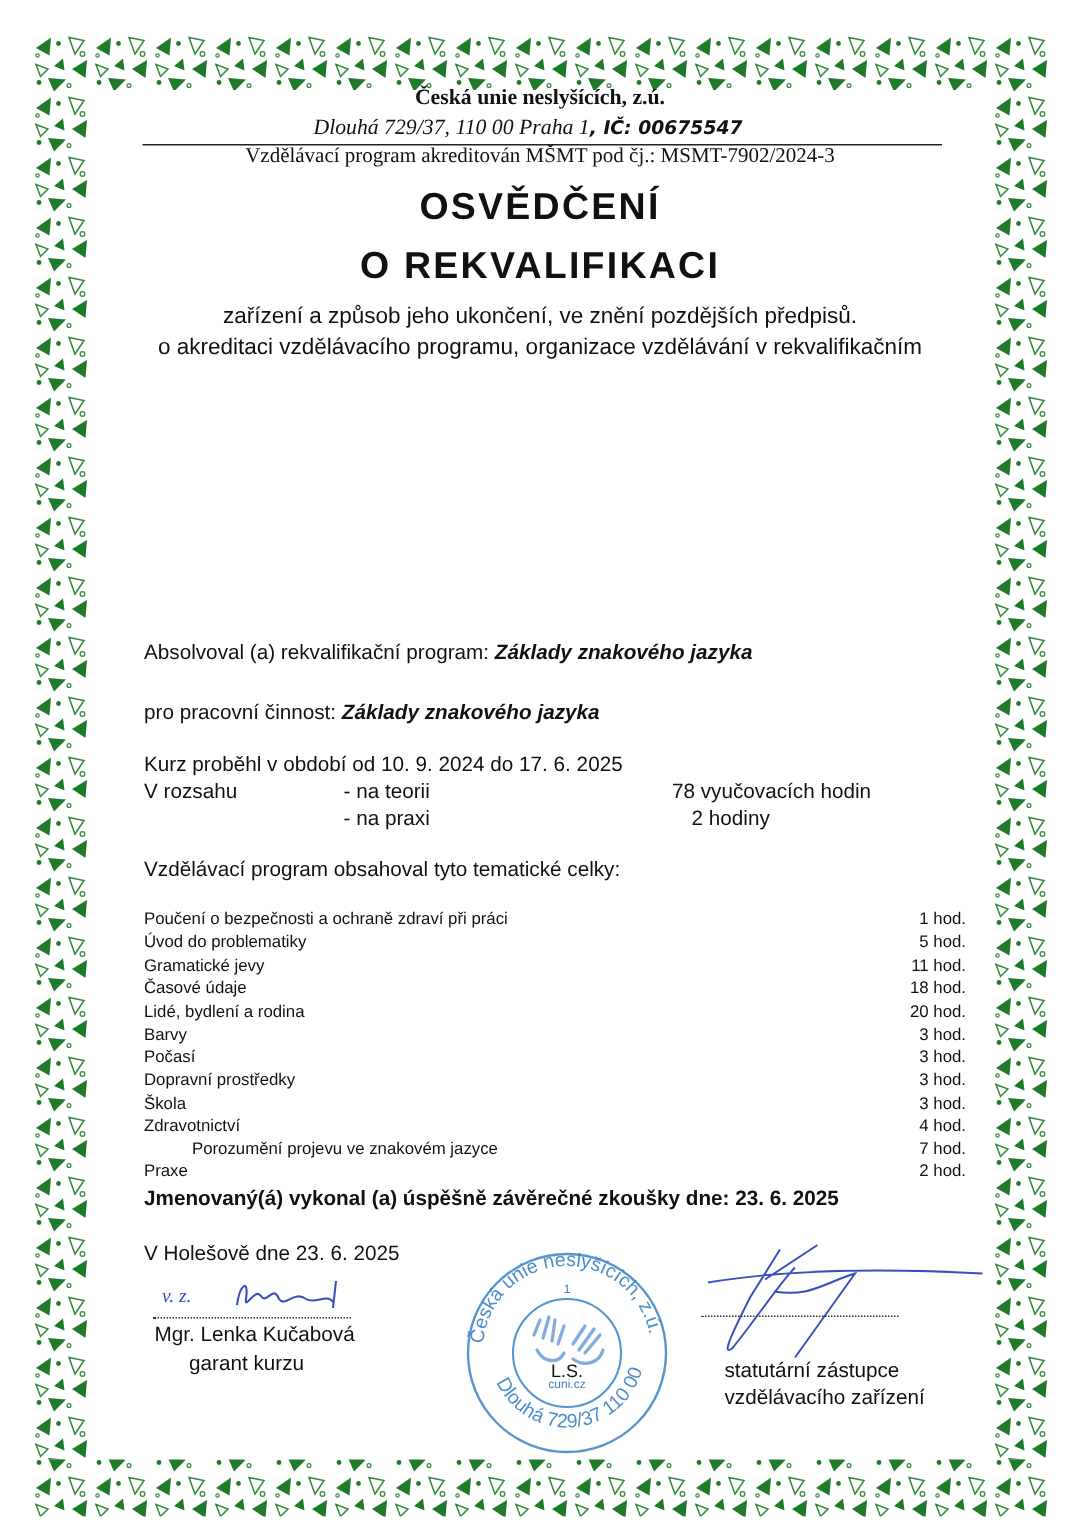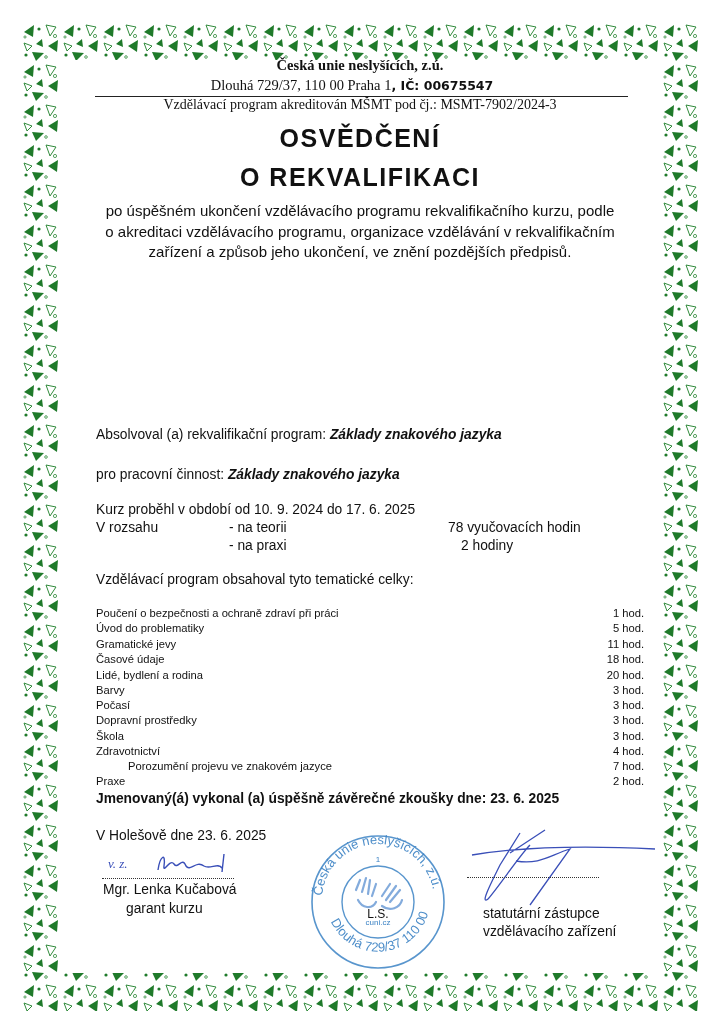--- a/index.html
+++ b/index.html
@@ -2,21 +2,21 @@
 <html><head>
 <meta charset="utf-8">
 <style>
   html, body { margin: 0; padding: 0; background: #ffffff; }
   body { width: 720px; height: 1024px; position: relative; overflow: hidden; font-family: "Liberation Sans", sans-serif; color: #111; }
   .border-svg { position: absolute; left: 0; top: 0; width: 720px; height: 1024px; }
   .abs { position: absolute; }
   .serif { font-family: "Liberation Serif", serif; }
   .center { text-align: center; }
   #org-name { left: 0; width: 720px; top: 57px; font-size: 14.5px; font-weight: bold; }
-  #org-address { left: 0; width: 704px; top: 77px; font-size: 14.5px; }
+  #org-address { left: 0; width: 704px; top: 77px; font-size: 14.5px; font-style: italic; }
   #org-address b { font-family: "DejaVu Sans", sans-serif; font-weight: bold; font-size: 12.5px; }
   #header-rule { left: 95px; width: 533px; top: 96px; height: 0; border-top: 1.5px solid #222; }
   #accreditation { left: 0; width: 720px; top: 97px; font-size: 14px; }
   .title { left: 0; width: 720px; font-family: "Liberation Sans", sans-serif; font-weight: bold; font-size: 25px; letter-spacing: 1.5px; }
   #title1 { top: 124px; }
   #title2 { top: 163px; }
   #intro { left: 90px; width: 540px; top: 201px; font-size: 15px; line-height: 20.5px; }
   .line { left: 96px; font-size: 13.8px; white-space: nowrap; }
   .line b i { font-weight: bold; font-style: italic; }
   .topic { left: 96px; font-size: 11.2px; white-space: nowrap; }
@@ -57,23 +57,22 @@
 
 <div class="abs serif center" id="org-name">Česká unie neslyšících, z.ú.</div>
 <div class="abs serif center" id="org-address"><span>Dlouhá 729/37, 110 00 Praha 1</span><b>, IČ: </b><b>00675547</b></div>
 <div class="abs" id="header-rule"></div>
 <div class="abs serif center" id="accreditation">Vzdělávací program akreditován MŠMT pod čj.: MSMT-7902/2024-3</div>
 
 <div class="abs center title" id="title1">OSVĚDČENÍ</div>
 <div class="abs center title" id="title2">O REKVALIFIKACI</div>
 
 <div class="abs center" id="intro">
-  <div>po úspěšném ukončení vzdělávacího programu rekvalifikačního kurzu, podle</div>
+  <div>zařízení a způsob jeho ukončení, ve znění pozdějších předpisů.</div>
   <div>o akreditaci vzdělávacího programu, organizace vzdělávání v rekvalifikačním</div>
-  <div>zařízení a způsob jeho ukončení, ve znění pozdějších předpisů.</div>
 </div>
 
 <div class="abs line" style="top:427px;"><span>Absolvoval (a) rekvalifikační program: </span><b><i>Základy znakového jazyka</i></b></div>
 <div class="abs line" style="top:467px;"><span>pro pracovní činnost: </span><b><i>Základy znakového jazyka</i></b></div>
 <div class="abs line" style="top:502px;">Kurz proběhl v období od 10. 9. 2024 do 17. 6. 2025</div>
 <div class="abs line" style="top:520px;">V rozsahu</div>
 <div class="abs line" style="top:520px; left:229px;">- na teorii</div>
 <div class="abs line" style="top:520px; left:448px;">78 vyučovacích hodin</div>
 <div class="abs line" style="top:538px; left:229px;">- na praxi</div>
 <div class="abs line" style="top:538px; left:461px;">2 hodiny</div>

